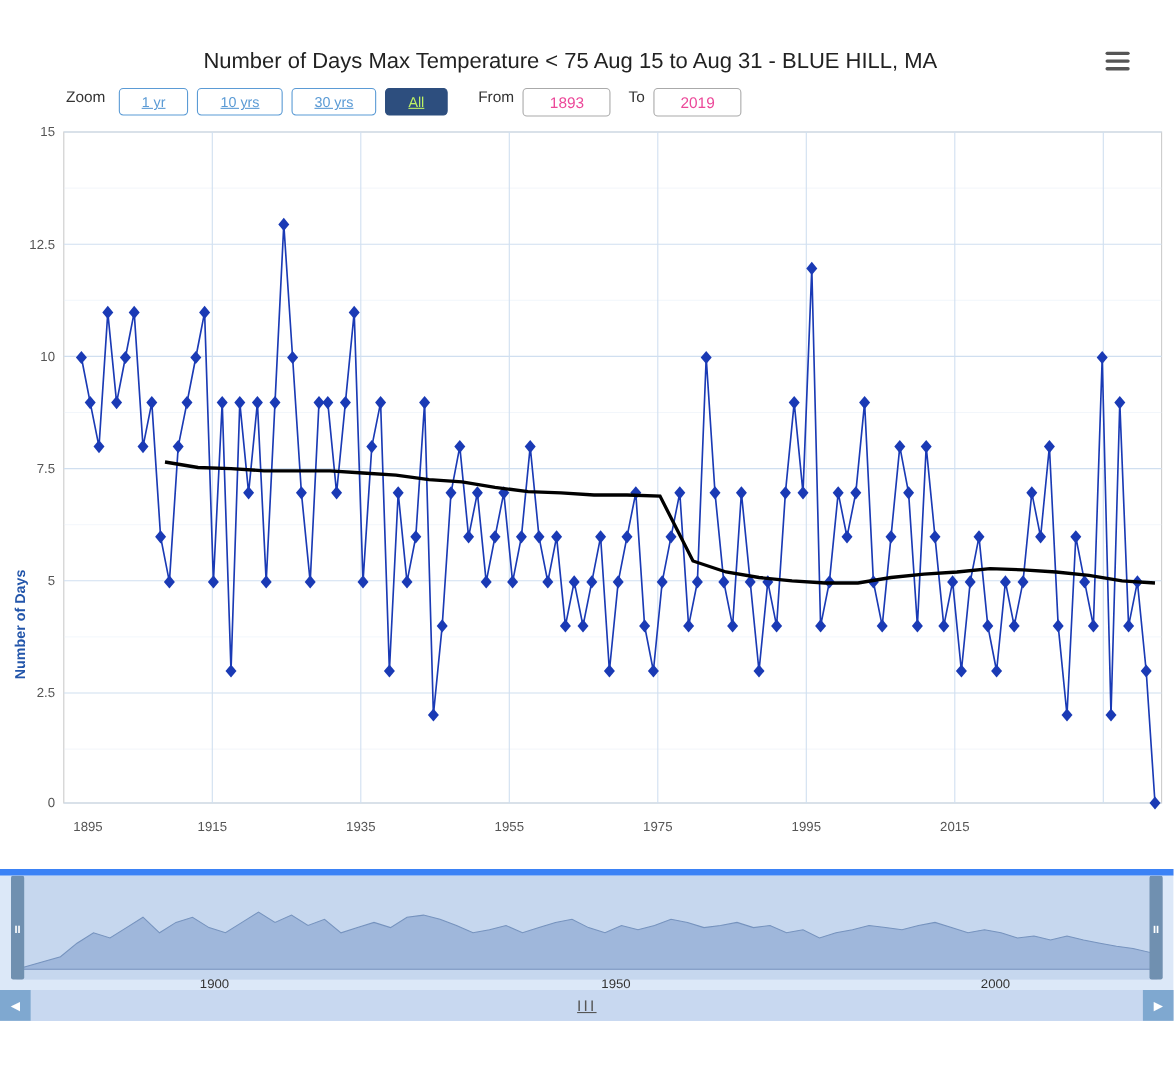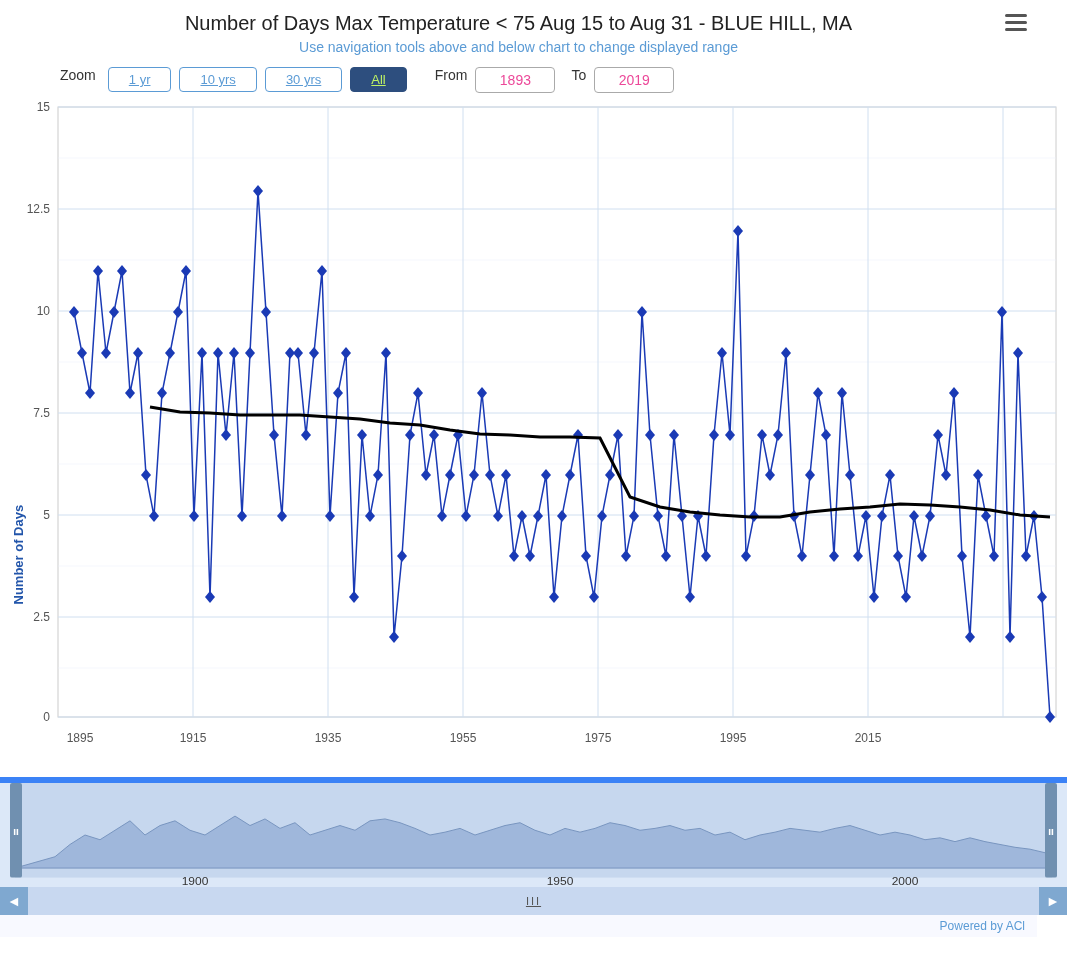--- a/index.html
+++ b/index.html
@@ -8,20 +8,21 @@
       background: #fff;
       width: 1067px;
       min-height: 977px;
       overflow-x: hidden;
     }
 
     .page-container {
       width: 1037px;
       background: #fff;
       position: relative;
+      margin-top: 33px;
     }
 
     
     .chart-title-area {
       text-align: center;
       padding: 12px 40px 4px;
       position: relative;
     }
     .chart-title {
       font-size: 20px;
@@ -156,21 +157,21 @@
     }
     .scroll-track {
       flex: 1;
       height: 100%;
       background: #c8d8f0;
       display: flex;
       align-items: center;
       justify-content: center;
     }
     .scroll-thumb-label {
-      font-size: 11px;
+      font-size: 14px;
       color: #555;
       letter-spacing: 2px;
       text-decoration: underline;
     }
 
     
     .footer {
       background: #f8f9ff;
       text-align: right;
       padding: 4px 12px;
@@ -178,21 +179,20 @@
       color: #5b9bd5;
     }
   </style>
 </head>
 <body>
 
 <div class="page-container">
 
   <div class="chart-title-area">
     <div class="chart-title">Number of Days Max Temperature &lt; 75 Aug 15 to Aug 31 - BLUE HILL, MA</div>
-    <div class="chart-subtitle">Use navigation tools above and below chart to change displayed range</div>
     <div class="menu-icon">
       <span></span>
         <span></span>
         <span></span>
     </div>
   </div>
 
   <div class="toolbar">
     <span class="zoom-label">Zoom</span>
     <button class="zoom-btn">1 yr</button>
@@ -562,17 +562,14 @@
   </div>
 
   <div class="scrollbar-container">
     <div class="scroll-arrow">◄</div>
     <div class="scroll-track">
       <span class="scroll-thumb-label">III</span>
     </div>
     <div class="scroll-arrow">►</div>
   </div>
 
-  <div class="footer">
-    <span>Powered by ACl</span>
-  </div>
 
 </div>
 
 </body></html>

